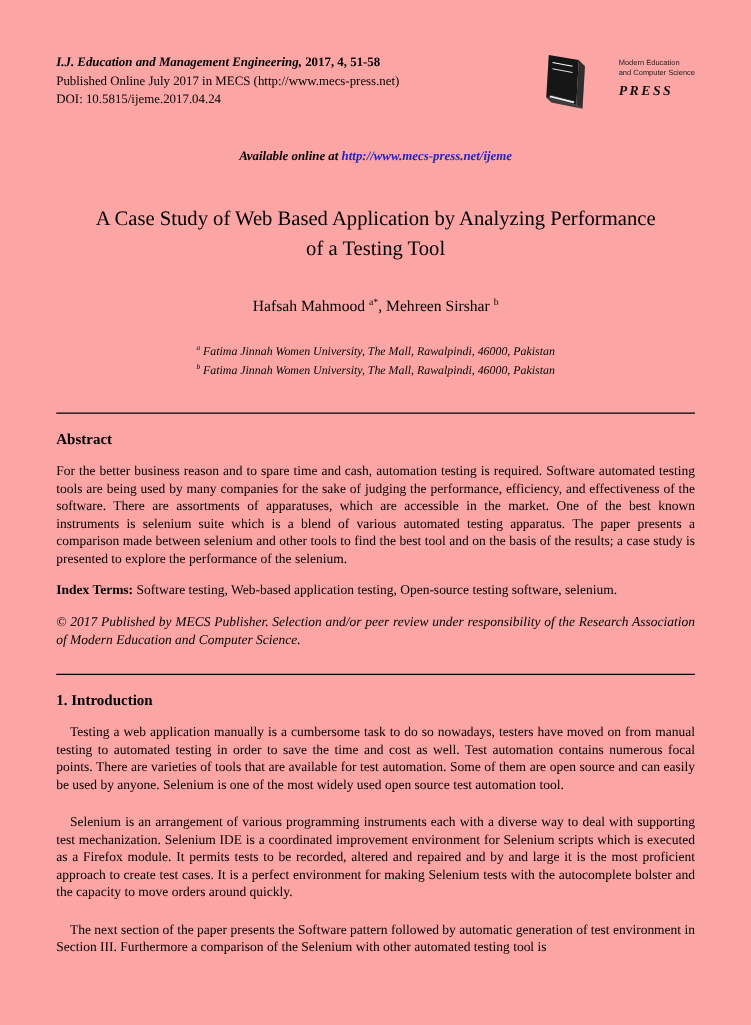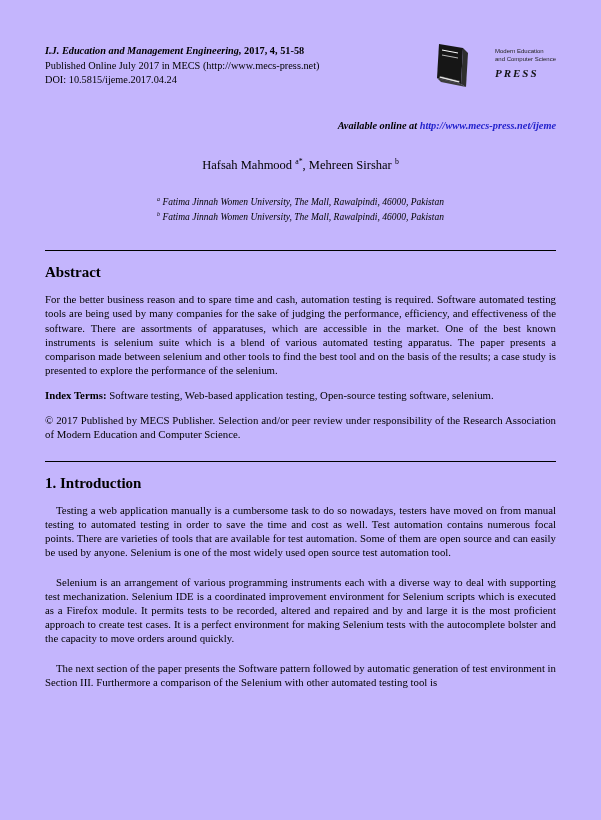--- a/index.html
+++ b/index.html
@@ -1,45 +1,45 @@
 <!DOCTYPE html>
 <html><head>
 <meta charset="utf-8">
 <style>
   * { margin:0; padding:0; box-sizing:border-box; }
   html, body { background:#ffffff; }
   .page {
-    width:601px; height:820px; background:#c4b5fd; color:#000;
+    width:601px; height:820px; background:#fca5a5; color:#000;
     font-family:"Liberation Serif", serif;
     padding:44px 45px 0 45px; position:relative; overflow:hidden;
   }
   
   .hdr { display:flex; justify-content:space-between; align-items:flex-start; min-height:56px; }
   .hdr-left { font-size:10.3px; line-height:1.42; }
   .bi { font-weight:bold; font-style:italic; }
   .b  { font-weight:bold; }
   .logo { display:flex; align-items:flex-start; gap:20px; margin-top:-6px; }
   .logo-text { padding-top:10px; }
   .lt1 { font-family:"Liberation Sans", sans-serif; font-size:6px; line-height:1.25; color:#222; white-space:nowrap; }
   .lt2 { font-family:"Liberation Serif", serif; font-size:11px; font-weight:bold; font-style:italic; letter-spacing:2px; margin-top:4px; color:#111; }
   
-  .available { text-align:right; margin-top:20px; font-size:10.3px; }
+  .available { text-align:center; margin-top:20px; font-size:10.3px; }
   .available a { color:#2222cc; text-decoration:none; font-weight:bold; font-style:italic; }
   
   .title { text-align:center; font-size:16.5px; font-weight:normal; line-height:1.45; margin-top:32px; }
   .authors { text-align:center; font-size:12.5px; margin-top:27px; }
   sup { font-size:0.62em; vertical-align:super; line-height:0; }
   .affils { text-align:center; font-style:italic; font-size:9.5px; line-height:1.55; margin-top:22px; }
   
   .rule { border:none; border-top:1px solid #000; margin-top:26px; }
   .rule2 { border:none; border-top:1px solid #000; margin-top:20px; }
   
-  .shead { font-weight:bold; font-size:15px; margin-top:13px; }
+  .shead { font-weight:bold; font-size:12px; margin-top:13px; }
   .para { font-size:10.8px; line-height:1.3; text-align:justify; margin-top:11px; }
-  .copyright { }
+  .copyright { font-style:italic; }
   .intro .para { margin-top:11px; text-indent:11px; }
   .intro .para + .para { margin-top:16px; }
   
   .footnote { margin-top:9px; font-size:8.6px; line-height:1.5; }
 </style>
 </head>
 <body>
 
 <div class="page">
 
@@ -68,20 +68,24 @@
         <div class="lt1">and Computer Science</div>
         <div class="lt2">PRESS</div>
       </div>
     </div>
   </div>
 
   <div class="available">
     <span class="bi">Available online at </span><a>http://www.mecs-press.net/ijeme</a>
   </div>
 
+  <h1 class="title">
+    <span>A Case Study of Web Based Application by Analyzing Performance</span><br>
+    <span>of a Testing Tool</span>
+  </h1>
 
   <div class="authors">
     <span>Hafsah Mahmood</span>&nbsp;<sup>a*</sup><span>, </span><span>Mehreen Sirshar</span>&nbsp;<sup>b</sup>
   </div>
 
   <div class="affils">
     <div>
       <sup>a</sup><span> Fatima Jinnah Women University, The Mall, Rawalpindi, 46000, Pakistan</span>
     </div>
     <div>

